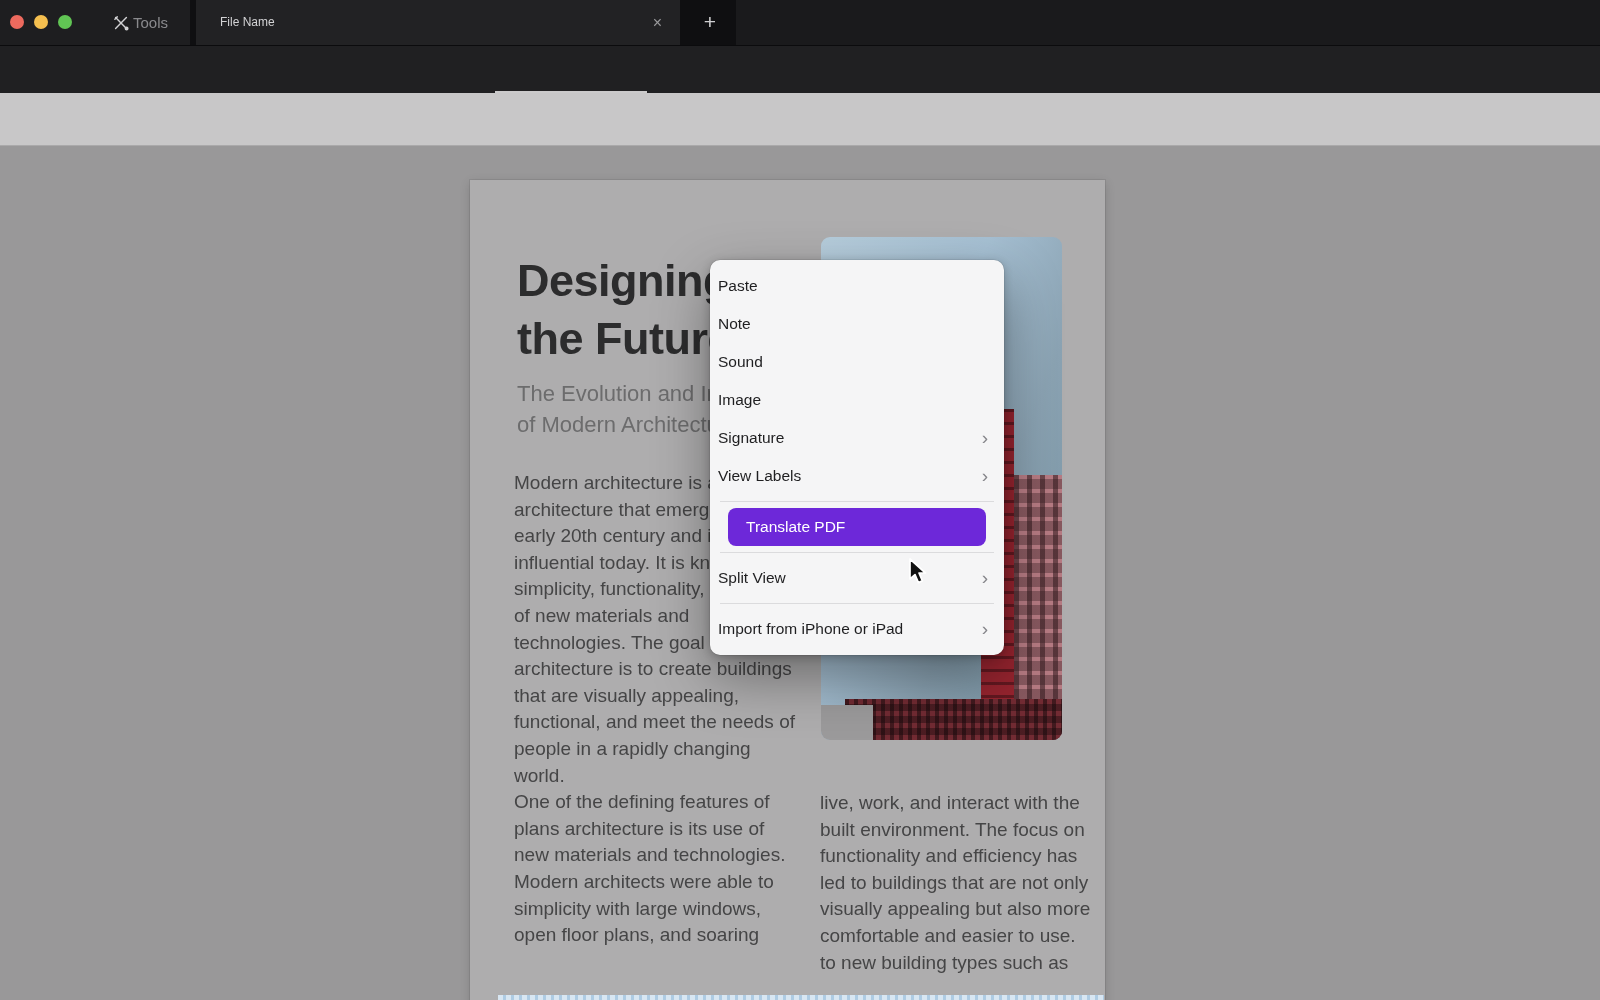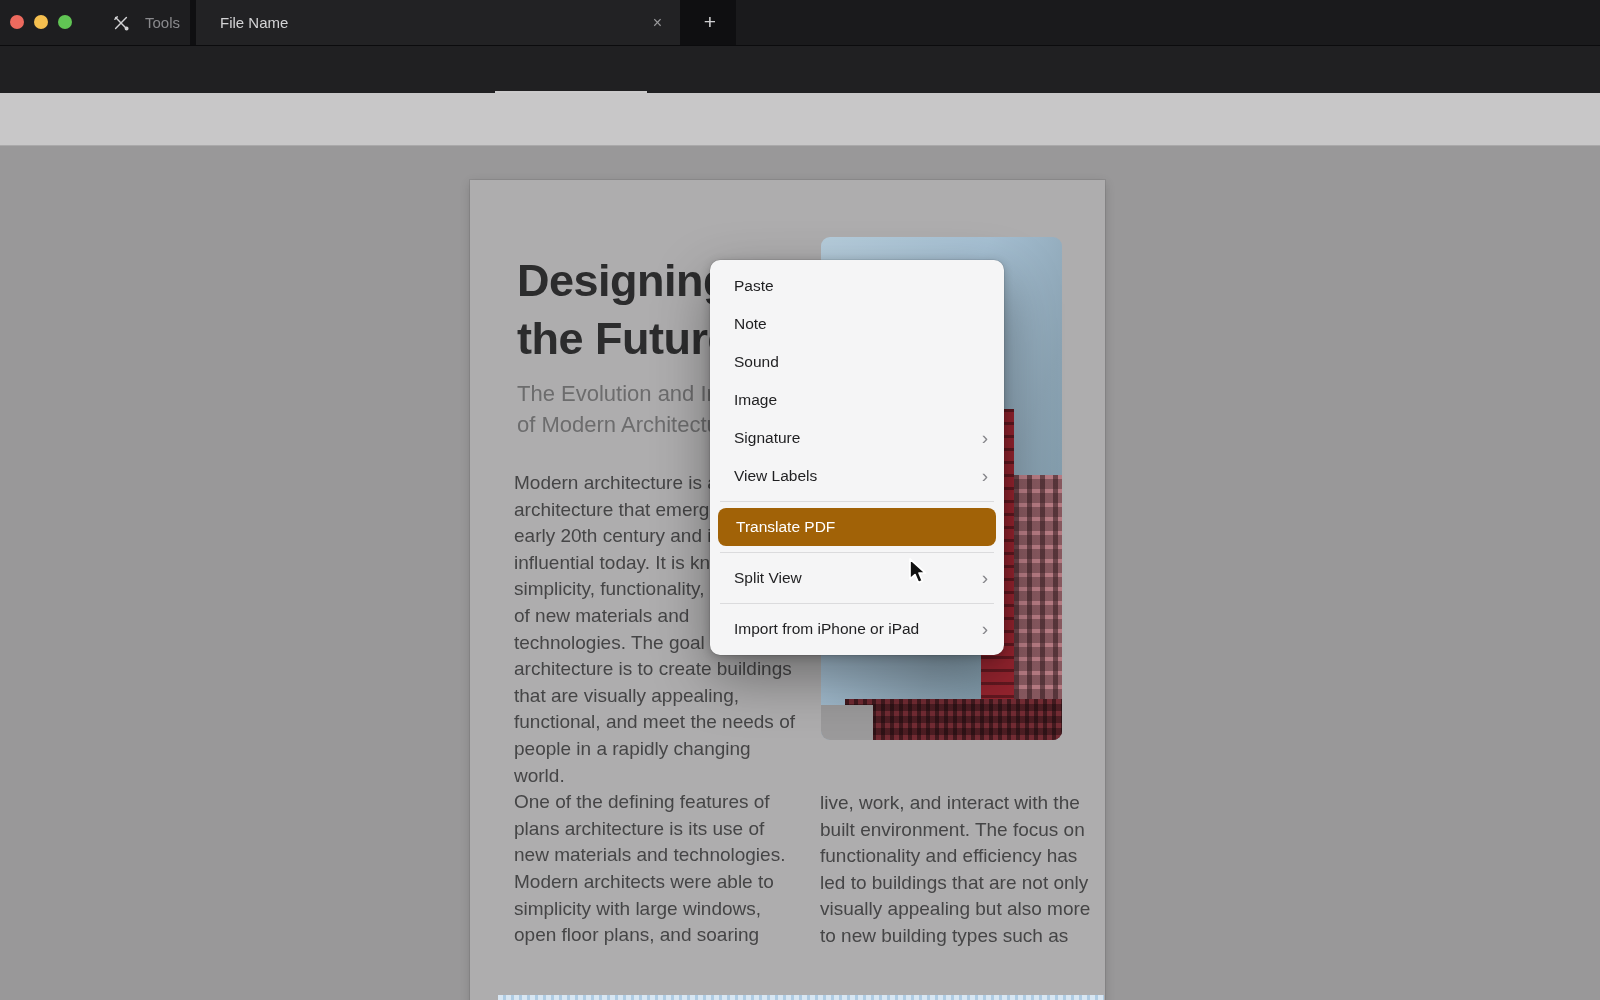--- a/index.html
+++ b/index.html
@@ -9,22 +9,22 @@
   
   .titlebar { position:absolute; left:0; top:0; width:1600px; height:45px; background:#151517; }
   .seg-tools { position:absolute; left:0; top:0; width:190px; height:45px; background:#1e1e20; }
   .tab-darkzone { position:absolute; left:190px; top:0; width:546px; height:45px; background:#0f0f11; }
   .wtab { position:absolute; left:196px; top:0; width:484px; height:45px; background:#222224; }
   .titlebar-right { position:absolute; left:736px; top:0; width:864px; height:45px; background:#1a1a1c; }
   .tl { position:absolute; top:15px; width:14px; height:14px; border-radius:50%; }
   .tl.red { left:10px; background:#ed6a5e; }
   .tl.yellow { left:34px; background:#f5bf4f; }
   .tl.green { left:58px; background:#61c554; }
-  .tools-cluster { position:absolute; left:112px; top:0; height:45px; display:flex; align-items:center; gap:15px; color:#8a8a8d; font-size:15px; }
-  .wtab-label { position:absolute; left:24px; top:0; line-height:45px; font-size:15px; color:#d3d3d5; }
+  .tools-cluster { position:absolute; left:112px; top:0; height:45px; display:flex; align-items:center; gap:3px; color:#8a8a8d; font-size:15px; }
+  .wtab-label { position:absolute; left:24px; top:0; line-height:45px; font-size:12px; color:#d3d3d5; }
   .wtab-close { position:absolute; right:18px; top:0; line-height:45px; font-size:16px; color:#9a9a9c; cursor:default; }
   .newtab-btn { position:absolute; left:688px; top:0; width:44px; height:45px; text-align:center; line-height:43px; font-size:21px; color:#cfcfd1; }
 
   
   .toolbar { position:absolute; left:0; top:45px; width:1600px; height:48px; background:#202022; border-top:1px solid #0b0b0d; }
   .icon-btn { position:absolute; top:57px; width:26px; height:26px; display:flex; align-items:center; justify-content:center; }
   .icon-btn svg, .tb-svg { stroke:#d2d2d4; fill:none; stroke-width:1.6; stroke-linecap:round; stroke-linejoin:round; }
   .pill { position:absolute; top:54px; height:32px; background:#2a2a2c; border-radius:8px; display:flex; align-items:center; justify-content:center; color:#e2e2e4; font-size:14px; }
   .pill-zoom { left:171px; width:83px; gap:7px; }
   .pill-pm { left:261px; width:84px; }
@@ -74,23 +74,23 @@
   .ph-base { position:absolute; left:24px; top:462px; width:217px; height:41px; background:#722b33;
     background-image:repeating-linear-gradient(90deg, rgba(18,8,10,.5) 0 4px, transparent 4px 9px),
                      repeating-linear-gradient(180deg, transparent 0 5px, rgba(18,8,10,.4) 5px 12px); }
   .ph-grayblock { position:absolute; left:0px; top:468px; width:52px; height:35px; background:#9b9a9b; }
   .sel-strip { position:absolute; left:28px; top:815px; width:606px; height:5px;
     background:repeating-linear-gradient(90deg,#d8e6f2 0 5px,#aecbe3 5px 8px); }
 
   
   .ctx-menu { position:absolute; left:710px; top:260px; width:294px; padding:7px 0; background:#f5f5f6; border-radius:10px;
     box-shadow:0 22px 55px rgba(0,0,0,.38), 0 2px 10px rgba(0,0,0,.22), 0 0 0 .5px rgba(0,0,0,.12); z-index:50; }
-  .mi { position:relative; height:38px; line-height:38px; padding-left:24px; font-size:15.5px; color:#1f1f21; cursor:default; }
+  .mi { position:relative; height:38px; line-height:38px; padding-left:8px; font-size:15.5px; color:#1f1f21; cursor:default; }
   .mi .mi-chevron { position:absolute; right:16px; top:0; font-size:19px; color:#85858a; }
-  .mi.highlighted { margin:0 8px; padding-left:18px; border-radius:8px; background:#a16207; color:#ffffff; }
+  .mi.highlighted { margin:0 18px; padding-left:18px; border-radius:8px; background:#6d28d9; color:#ffffff; }
   .msep { height:1px; margin:6px 10px; background:#dbdbdd; }
 
   
   .cursor { position:absolute; left:906px; top:557px; z-index:60; }
 </style>
 </head>
 <body>
 
 <div class="titlebar">
   <div class="seg-tools"></div>
@@ -325,20 +325,21 @@
         <div class="tline">Modern architects were able to</div>
         <div class="tline">simplicity with large windows,</div>
         <div class="tline">open floor plans, and soaring</div>
       </div>
     <div class="doc-col col2">
         <div class="tline">live, work, and interact with the</div>
         <div class="tline">built environment. The focus on</div>
         <div class="tline">functionality and efficiency has</div>
         <div class="tline">led to buildings that are not only</div>
         <div class="tline">visually appealing but also more</div>
+        <div class="tline">comfortable and easier to use.</div>
         <div class="tline">to new building types such as</div>
       </div>
 
     <div class="photo">
       <div class="ph-tower-red"></div>
       <div class="ph-tower-pink"></div>
       <div class="ph-base"></div>
       <div class="ph-grayblock"></div>
     </div>
 

